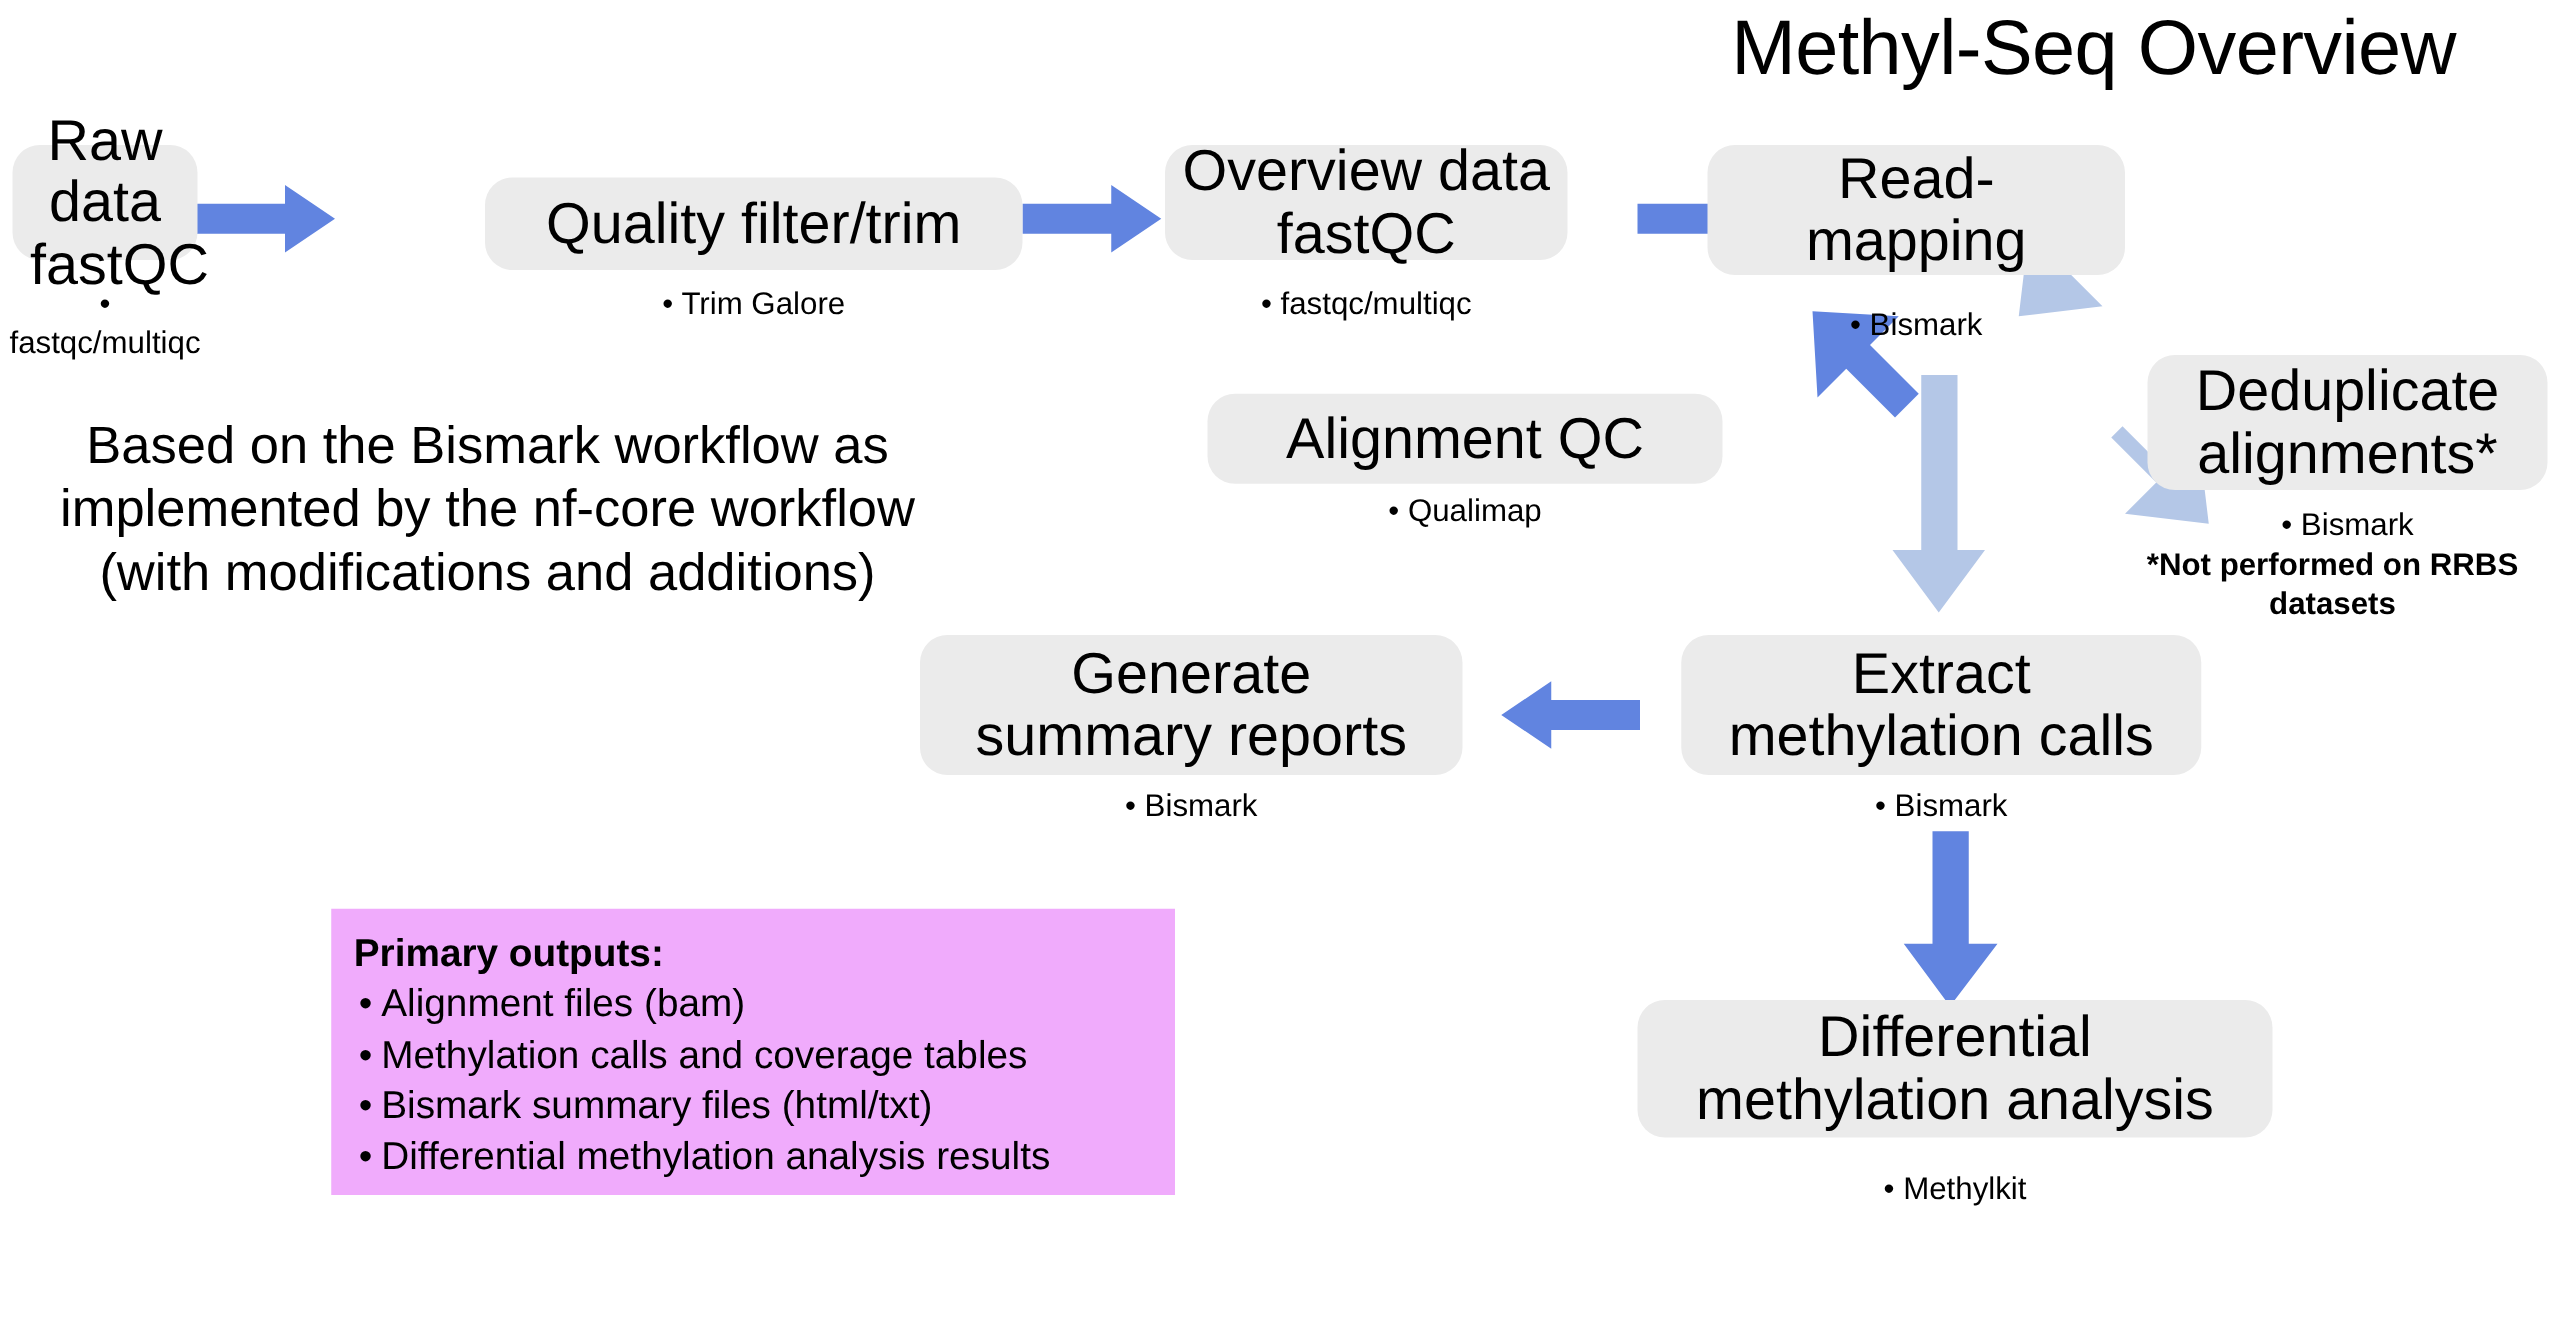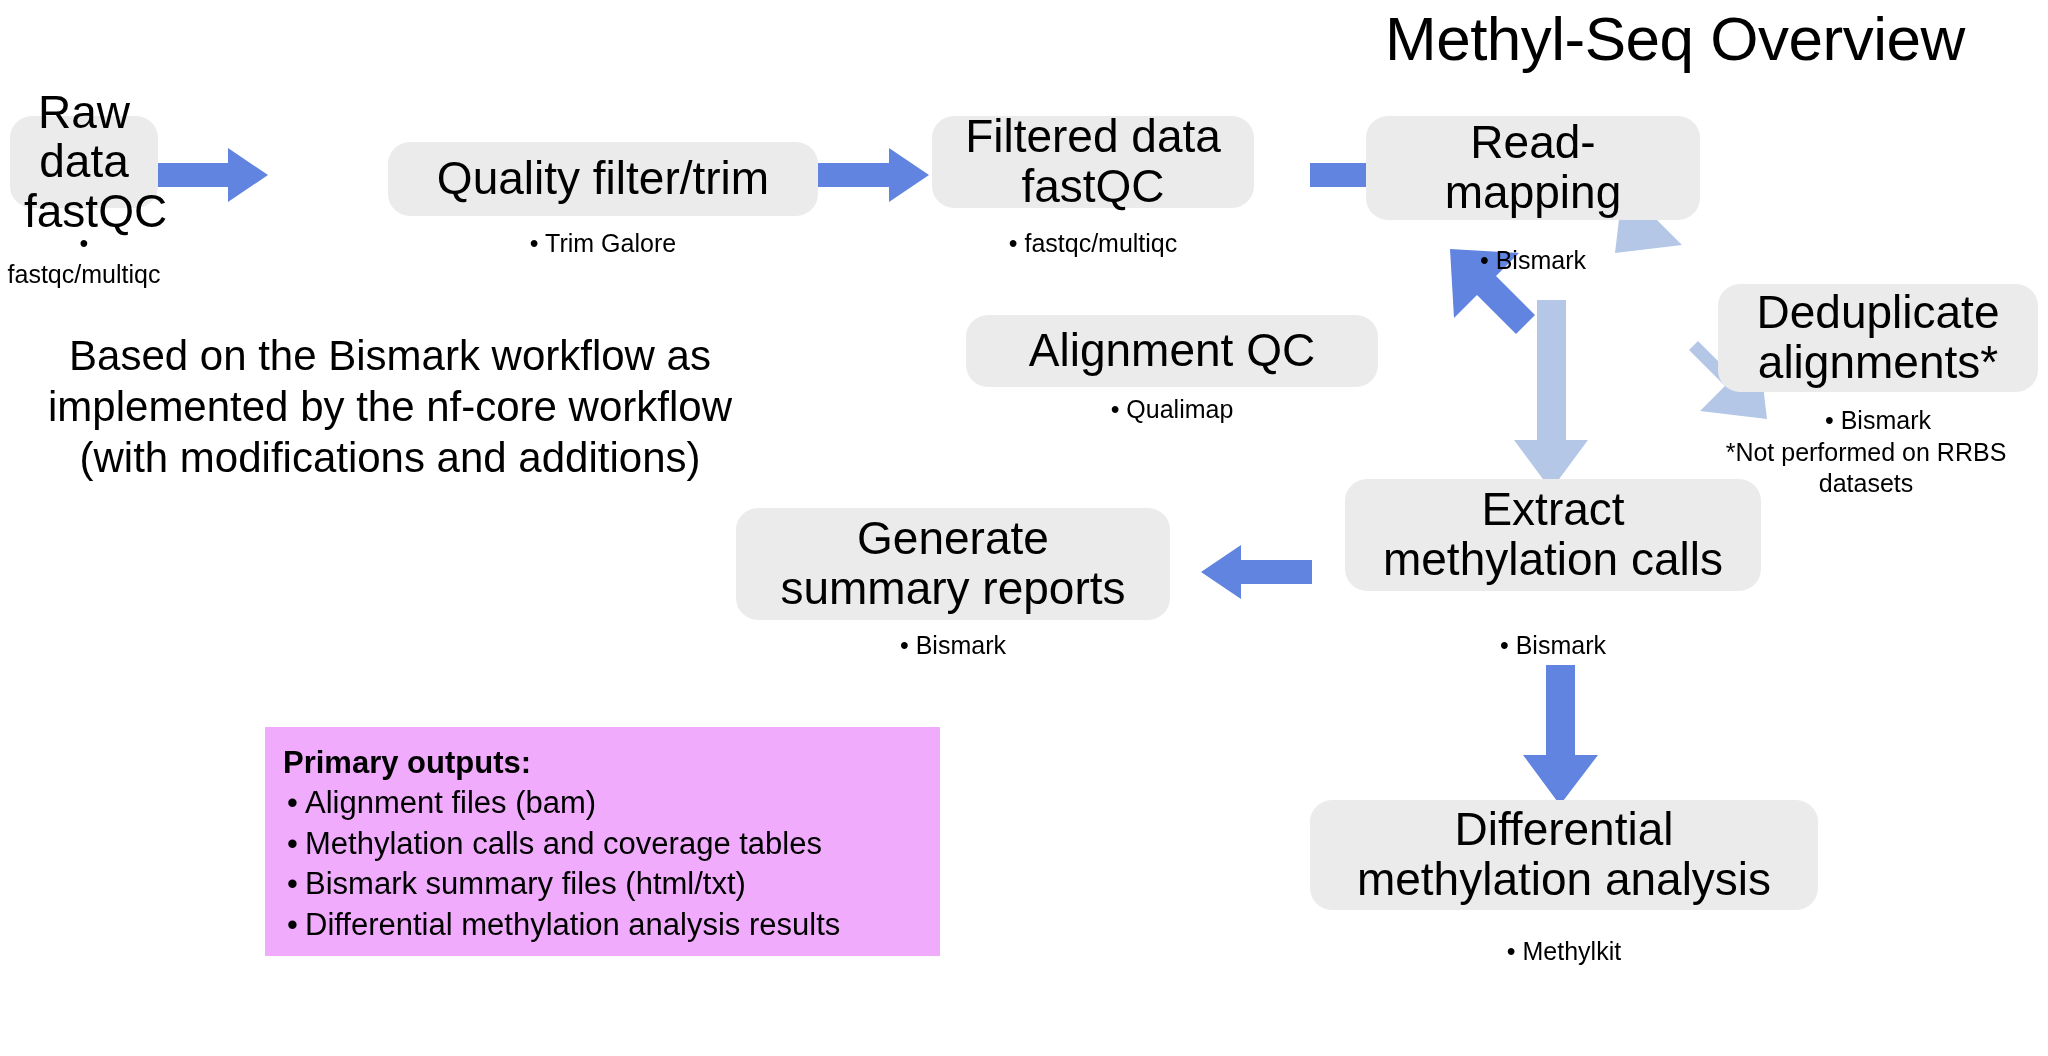--- a/index.html
+++ b/index.html
@@ -152,54 +152,54 @@
 fastQC</span>
   </div>
   <div class="caption" style="left:0px; top:228px; width:168px;">• fastqc/multiqc</div>
 
   <div class="box" style="left:388px; top:108px; width:430px; height:74px;margin-top:34px;">
     <span class="box-label">Quality filter/trim</span>
   </div>
   <div class="caption" style="left:443px; top:228px; width:320px;">• Trim Galore</div>
 
   <div class="box" style="left:932px; top:116px; width:322px; height:92px;">
-    <span class="box-label">Filtered data
+    <span class="box-label">Overview data
 fastQC</span>
   </div>
   <div class="caption" style="left:942px; top:228px; width:302px;">• fastqc/multiqc</div>
 
   <div class="box" style="left:1366px; top:116px; width:334px; height:104px;">
     <span class="box-label">Read-
 mapping</span>
   </div>
   <div class="caption" style="left:1383px; top:245px; width:300px;">• Bismark</div>
 
   <div class="box" style="left:966px; top:315px; width:412px; height:72px;">
     <span class="box-label">Alignment QC</span>
   </div>
   <div class="caption" style="left:966px; top:394px; width:412px;">• Qualimap</div>
 
   <div class="box" style="left:1718px; top:284px; width:320px; height:108px;">
     <span class="box-label">Deduplicate
 alignments*</span>
   </div>
   <div class="caption" style="left:1718px; top:405px; width:320px;">• Bismark</div>
-  <div class="caption" style="left:1688px; top:437px; width:356px;">*Not performed on RRBS datasets</div>
+  <div class="caption" style="left:1688px; top:437px; width:356px;font-weight:bold;">*Not performed on RRBS datasets</div>
 
   <div class="note" style="left:28px; top:330px; width:724px;">Based on the Bismark workflow as
 implemented by the nf-core workflow
 (with modifications and additions)</div>
 
   <div class="box" style="left:736px; top:508px; width:434px; height:112px;justify-content:center;">
     <span class="box-label">Generate
 summary reports</span>
   </div>
   <div class="caption" style="left:736px; top:630px; width:434px;">• Bismark</div>
 
-  <div class="box" style="left:1345px; top:479px; width:416px; height:112px;">
+  <div class="box" style="left:1345px; top:508px; width:416px; height:112px;">
     <span class="box-label">Extract
 methylation calls</span>
   </div>
   <div class="caption" style="left:1345px; top:630px; width:416px;">• Bismark</div>
 
   <div class="box" style="left:1310px; top:800px; width:508px; height:110px;">
     <span class="box-label">Differential
 methylation analysis</span>
   </div>
   <div class="caption" style="left:1310px; top:936px; width:508px;">• Methylkit</div>

